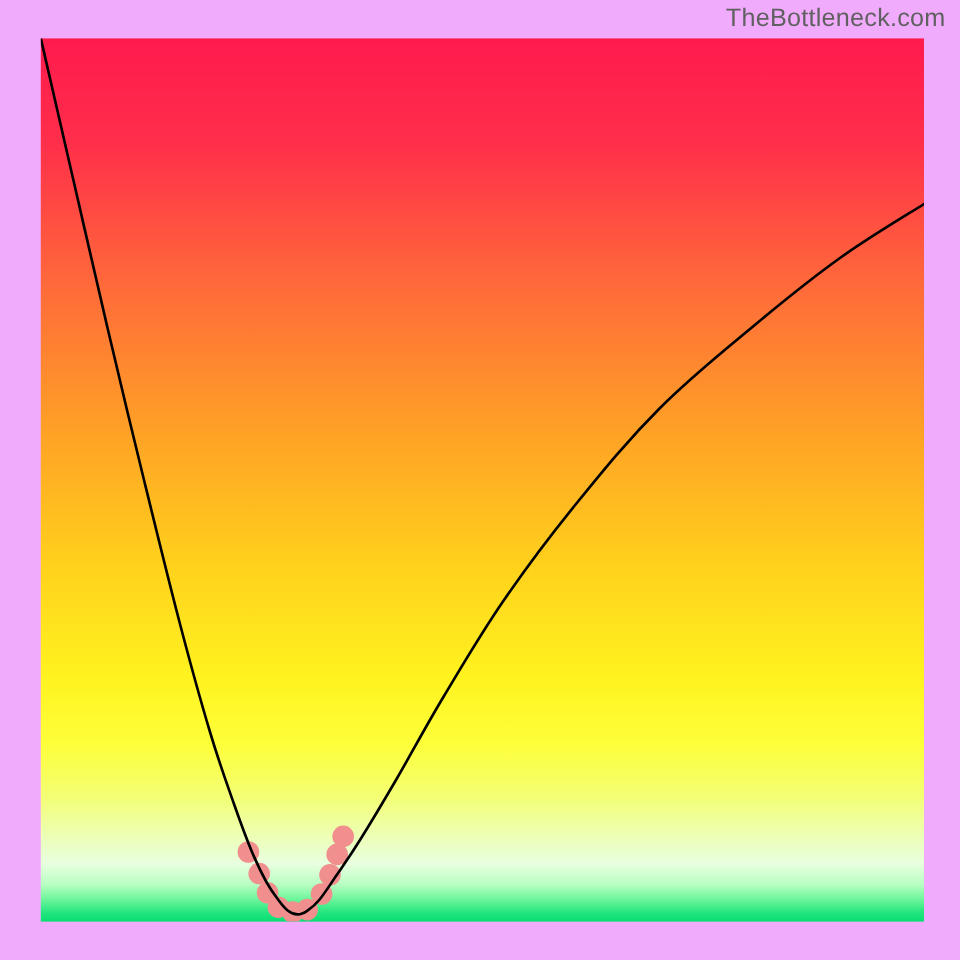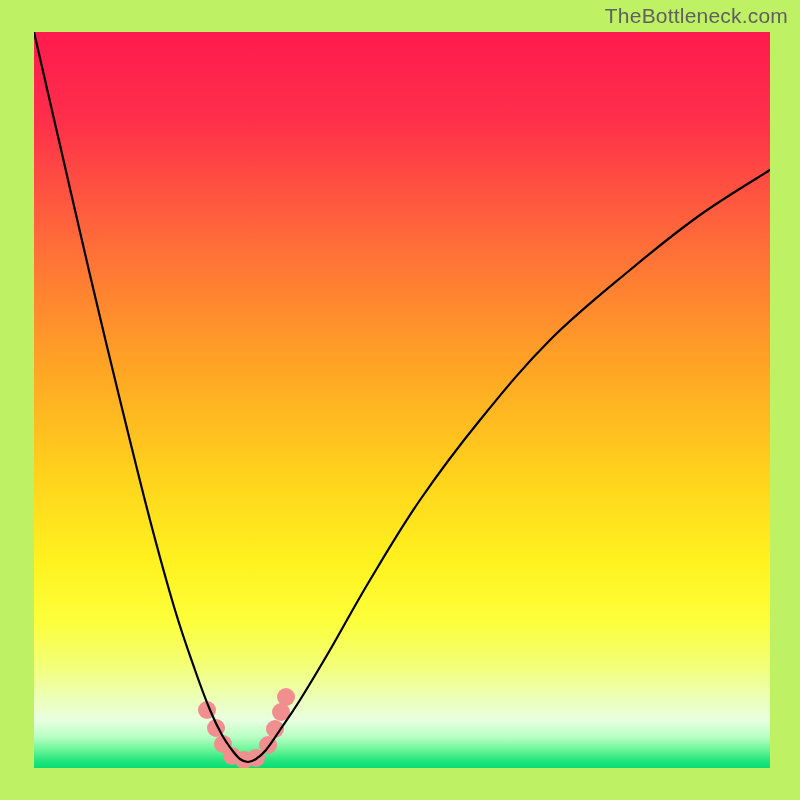--- a/index.html
+++ b/index.html
@@ -10,21 +10,21 @@
     background: #000;
     overflow: hidden;
     font-family: Arial, Helvetica, sans-serif;
   }
   .frame {
     position: absolute;
     left: 0;
     top: 0;
     width: 800px;
     height: 800px;
-    background: #bef264;
+    background: #f0abfc;
   }
   .watermark {
     position: absolute;
     top: 4px;
     right: 12px;
     color: #606060;
     font-size: 21px;
     font-weight: 500;
     letter-spacing: 0.2px;
     user-select: none;

